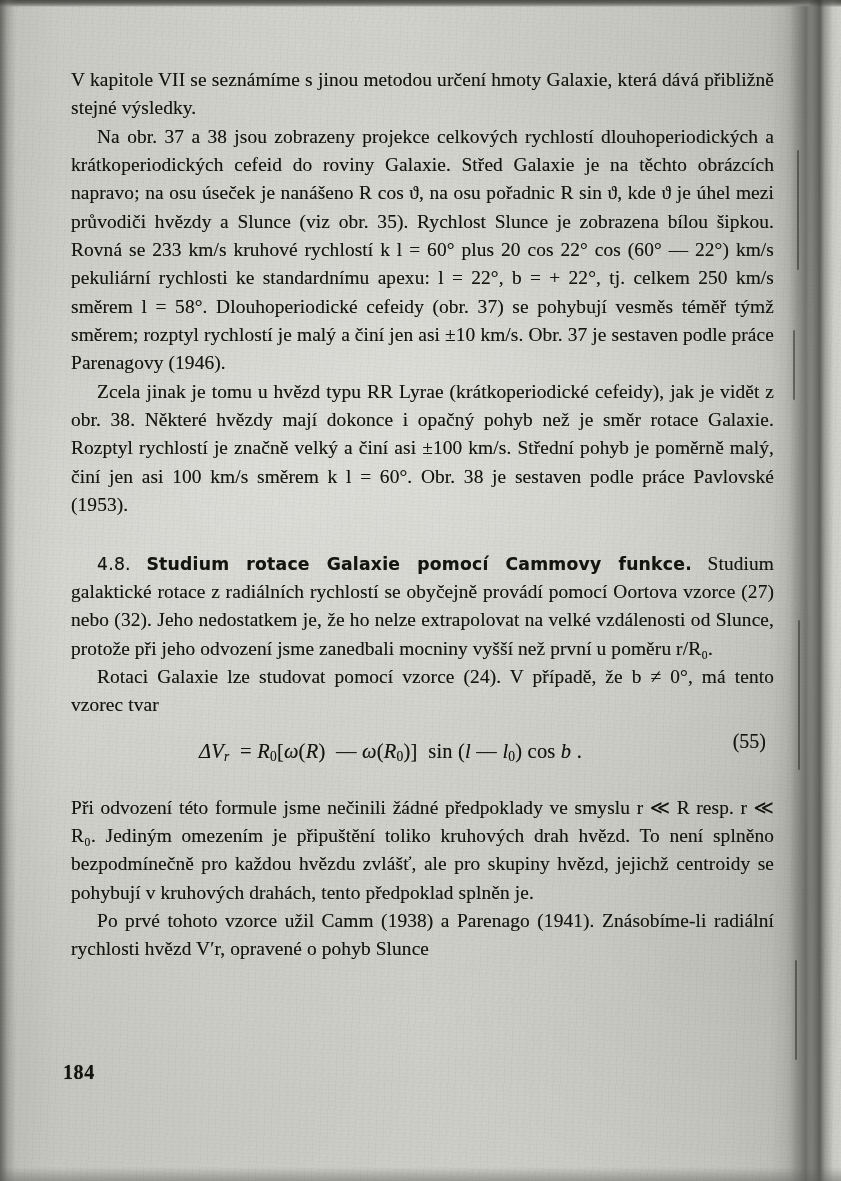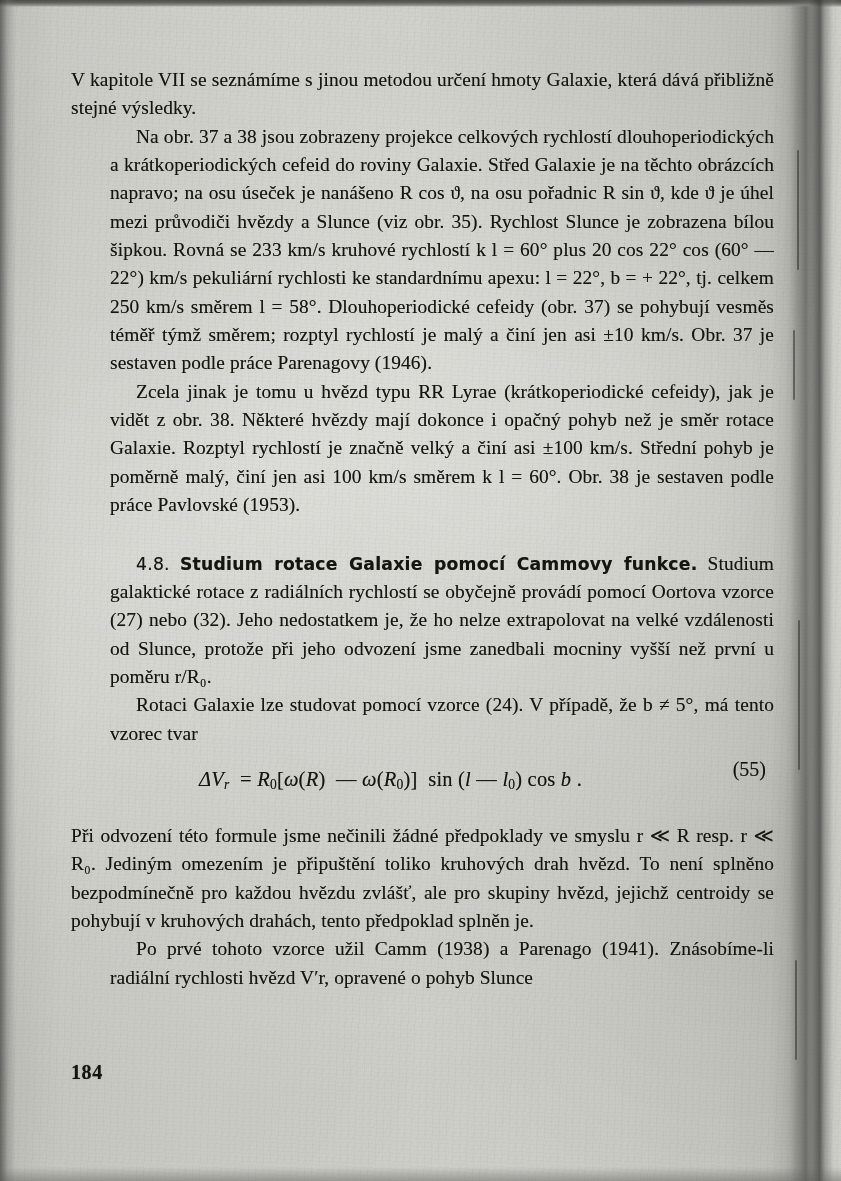--- a/index.html
+++ b/index.html
@@ -104,21 +104,21 @@
 
   p.body-par {
     margin: 0;
     font-size: 19.4px;
     line-height: 28.35px;
     text-align: justify;
     text-indent: 0;
     letter-spacing: .1px;
     text-shadow: 0 0 .6px rgba(20,20,16,.45);
   }
-  p.indent { text-indent: 26px; margin-left: 39px; }
+  p.indent { text-indent: 26px; }
 
   .sp-before-sec { height: 30px; }
 
   .section-head {
     font-family: "DejaVu Sans", "Liberation Sans", sans-serif;
     font-weight: bold;
     font-size: 17.2px;
     letter-spacing: .25px;
   }
   .section-num { font-weight: normal; }
@@ -146,21 +146,21 @@
     font-size: 20px;
     text-shadow: 0 0 .6px rgba(20,20,16,.45);
   }
   i.mi { font-style: italic; font-family: "Liberation Serif", serif; }
   .up  { font-style: normal; }
   sub  { font-size: .66em; vertical-align: -.22em; }
 
   
   .folio {
     position: absolute;
-    left: 71px;
+    left: 63px;
     top: 1061px;
     font-size: 20px;
     font-weight: bold;
     color: #14140f;
     letter-spacing: .6px;
     text-shadow: 0 0 .7px rgba(20,20,16,.5);
   }
 </style>
 </head>
 <body>
@@ -183,21 +183,21 @@
   <div class="column">
 
     <p class="body-par">V kapitole VII se seznámíme s jinou metodou určení hmoty Galaxie, která dává přibližně stejné výsledky.</p>
     <p class="body-par indent">Na obr. 37 a 38 jsou zobrazeny projekce celkových rychlostí dlouho­periodických a krátkoperiodických cefeid do roviny Galaxie. Střed Galaxie je na těchto obrázcích napravo; na osu úseček je nanášeno R cos ϑ, na osu pořadnic R sin ϑ, kde ϑ je úhel mezi průvodiči hvězdy a Slunce (viz obr. 35). Rychlost Slunce je zobrazena bílou šipkou. Rovná se 233 km/s kruhové rychlostí k l = 60° plus 20 cos 22° cos (60° — 22°) km/s pekuliární rychlosti ke standardnímu apexu: l = 22°, b = + 22°, tj. celkem 250 km/s směrem l = 58°. Dlouhoperiodické cefeidy (obr. 37) se pohybují vesměs téměř týmž směrem; rozptyl rychlostí je malý a činí jen asi ±10 km/s. Obr. 37 je sestaven podle práce Parenagovy (1946).</p>
     <p class="body-par indent">Zcela jinak je tomu u hvězd typu RR Lyrae (krátkoperiodické cefei­dy), jak je vidět z obr. 38. Některé hvězdy mají dokonce i opačný pohyb než je směr rotace Galaxie. Rozptyl rychlostí je značně velký a činí asi ±100 km/s. Střední pohyb je poměrně malý, činí jen asi 100 km/s směrem k l = 60°. Obr. 38 je sestaven podle práce Pavlov­ské (1953).</p>
 
     <div class="sp-before-sec"></div>
 
     <p class="body-par indent"><span class="section-head section-num">4.8.</span><span>&nbsp;</span><span class="section-head">Studium rotace Galaxie pomocí Cammovy funkce.</span><span>&nbsp;</span><span>Studium galaktické rotace z radiálních rychlostí se obyčejně provádí pomocí Oortova vzorce (27) nebo (32). Jeho nedostatkem je, že ho nelze extra­polovat na velké vzdálenosti od Slunce, protože při jeho odvození jsme zanedbali mocniny vyšší než první u poměru r/R₀.</span></p>
 
-    <p class="body-par indent">Rotaci Galaxie lze studovat pomocí vzorce (24). V případě, že b ≠ 5°, má tento vzorec tvar</p>
+    <p class="body-par indent">Rotaci Galaxie lze studovat pomocí vzorce (24). V případě, že b ≠ 0°, má tento vzorec tvar</p>
 
     <div class="eq-row">
       <span class="eq-body"><i class="mi">Δ</i><i class="mi">V</i><sub><i class="mi">r</i></sub>
         <span class="up">&nbsp;=&nbsp;</span><i class="mi">R</i><sub>0</sub><span class="up">[</span><i class="mi">ω</i><span class="up">(</span><i class="mi">R</i><span class="up">)</span>
         <span class="up">&nbsp;—&nbsp;</span><i class="mi">ω</i><span class="up">(</span><i class="mi">R</i><sub>0</sub><span class="up">)]</span>
         <span class="up">&nbsp;sin&nbsp;(</span><i class="mi">l</i><span class="up">&nbsp;—&nbsp;</span><i class="mi">l</i><sub>0</sub><span class="up">)&nbsp;cos&nbsp;</span><i class="mi">b</i><span class="up">&nbsp;.</span></span>
       <span class="eq-num">(55)</span>
     </div>
 
     <p class="body-par">Při odvození této formule jsme nečinili žádné předpoklady ve smyslu r ≪ R resp. r ≪ R₀. Jediným omezením je připuštění toliko kruho­vých drah hvězd. To není splněno bezpodmínečně pro každou hvězdu zvlášť, ale pro skupiny hvězd, jejichž centroidy se pohybují v kruho­vých drahách, tento předpoklad splněn je.</p>

